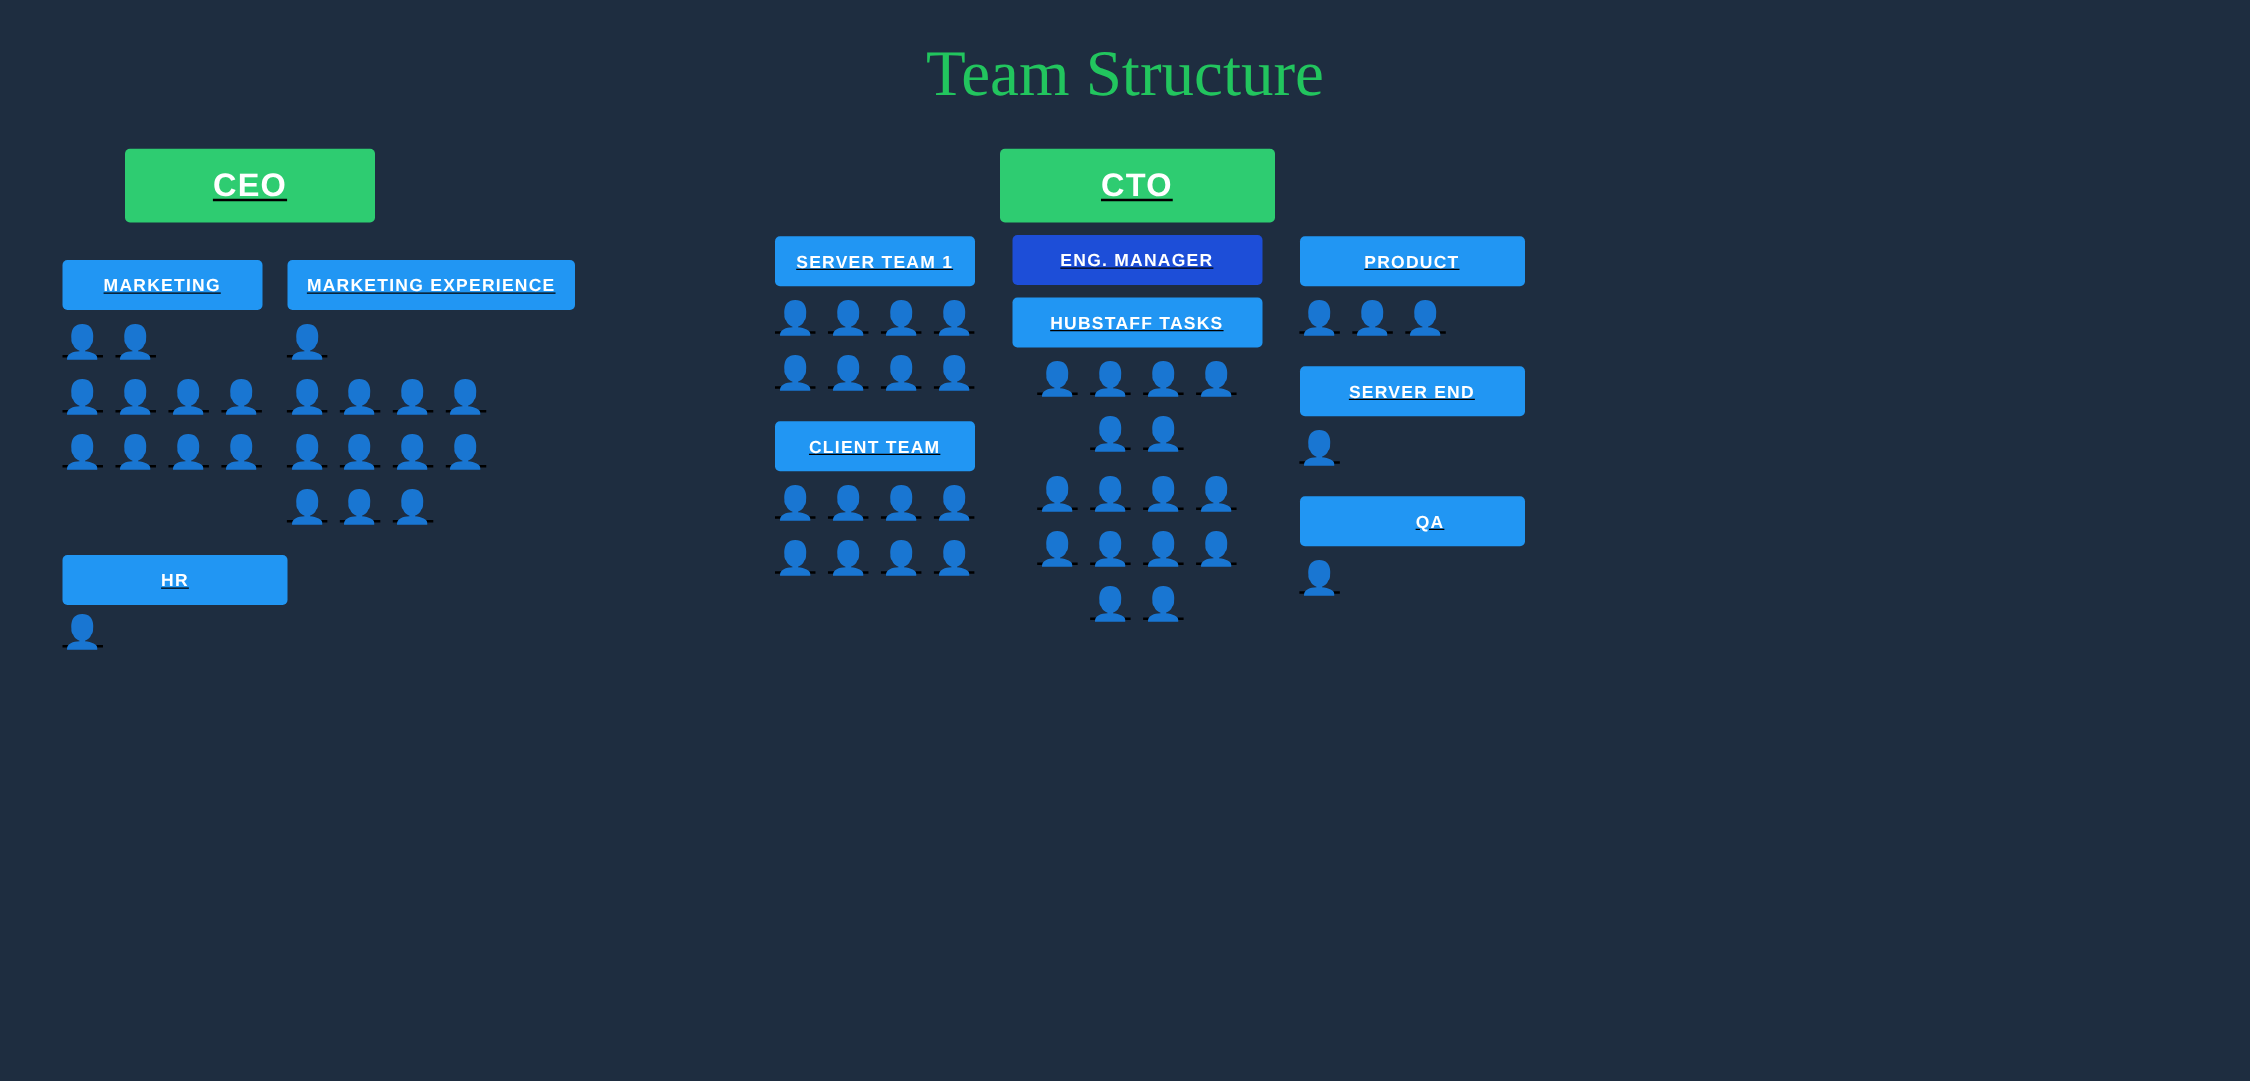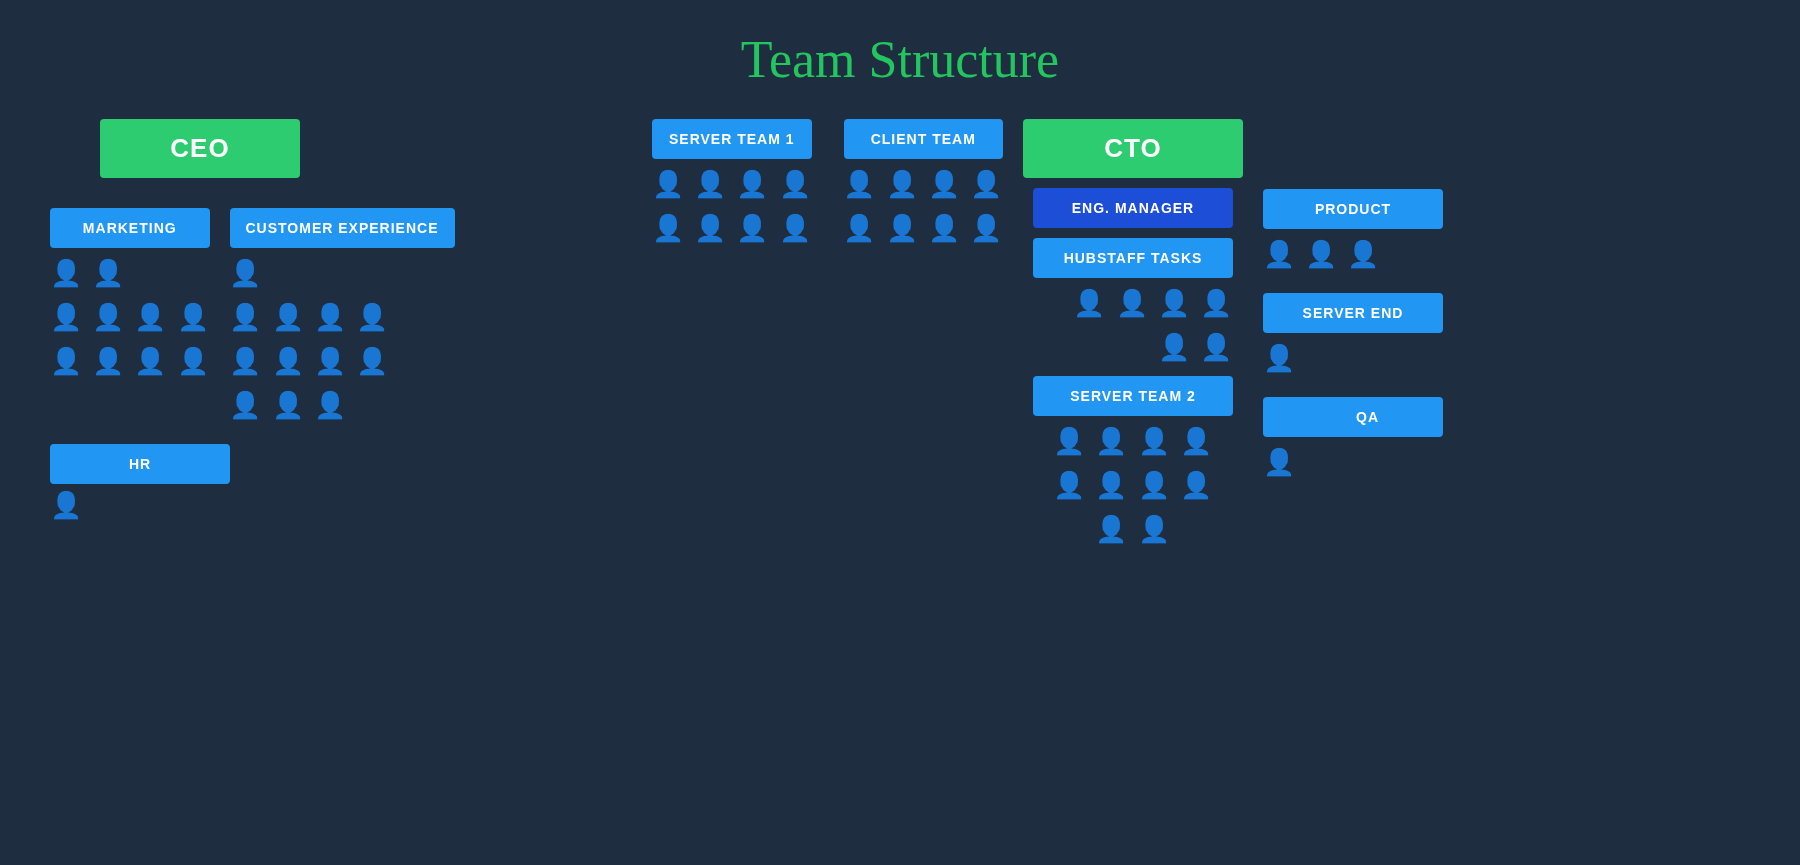--- a/index.html
+++ b/index.html
@@ -20,20 +20,21 @@
       margin-bottom: 30px;
       padding-top: 10px;
     }
 
     .main-layout {
       display: flex;
       justify-content: space-between;
       align-items: flex-start;
       padding: 0 30px;
       gap: 20px;
+      text-decoration: underline;
     }
 
     
     .ceo-section {
       display: flex;
       flex-direction: column;
       align-items: flex-start;
       width: 480px;
       flex-shrink: 0;
     }
@@ -141,21 +142,21 @@
         </div>
         <div class="persons-row">
           <span class="person-icon">👤</span>
           <span class="person-icon">👤</span>
           <span class="person-icon">👤</span>
           <span class="person-icon">👤</span>
         </div>
       </div>
 
       <div class="team-column">
-        <div class="blue-box">CUSTOMER EXPERIENCE</div>
+        <div class="blue-box">MARKETING EXPERIENCE</div>
         <div class="persons-row">
           <span class="person-icon">👤</span>
         </div>
         <div class="persons-row">
           <span class="person-icon">👤</span>
           <span class="person-icon">👤</span>
           <span class="person-icon">👤</span>
           <span class="person-icon">👤</span>
         </div>
         <div class="persons-row">
@@ -179,21 +180,21 @@
       </div>
     </div>
   </div>
 
   <div class="center-divider"></div>
 
   <div class="cto-section">
 
     <div style="display:flex; gap: 20px; align-items: flex-start; width:100%; margin-bottom: 20px;">
 
-      <div style="display:flex; flex-direction:row; gap:32px; flex-shrink:0;">
+      <div style="display:flex; flex-direction:column; gap:20px; flex-shrink:0;">
 
         <div style="height:50px;"></div>
 
         <div class="team-column">
           <div class="blue-box">SERVER TEAM 1</div>
           <div class="persons-row">
             <span class="person-icon">👤</span>
             <span class="person-icon">👤</span>
             <span class="person-icon">👤</span>
             <span class="person-icon">👤</span>
@@ -220,36 +221,35 @@
             <span class="person-icon">👤</span>
             <span class="person-icon">👤</span>
           </div>
         </div>
       </div>
 
       <div style="display:flex; flex-direction:column; align-items:center; gap:10px;">
         <div class="green-box" style="min-width:220px;">CTO</div>
         <div class="light-blue-box" style="min-width:200px;">ENG. MANAGER</div>
 
-        <div class="team-column" style="align-items:flex-end;">
+        <div class="team-column" style="align-items:center;">
           <div class="blue-box" style="min-width:200px;">HUBSTAFF TASKS</div>
           <div class="persons-row">
             <span class="person-icon">👤</span>
             <span class="person-icon">👤</span>
             <span class="person-icon">👤</span>
             <span class="person-icon">👤</span>
           </div>
           <div class="persons-row">
             <span class="person-icon">👤</span>
             <span class="person-icon">👤</span>
           </div>
         </div>
 
         <div class="team-column" style="align-items:center;">
-          <div class="blue-box" style="min-width:200px;">SERVER TEAM 2</div>
           <div class="persons-row">
             <span class="person-icon">👤</span>
             <span class="person-icon">👤</span>
             <span class="person-icon">👤</span>
             <span class="person-icon">👤</span>
           </div>
           <div class="persons-row">
             <span class="person-icon">👤</span>
             <span class="person-icon">👤</span>
             <span class="person-icon">👤</span>

